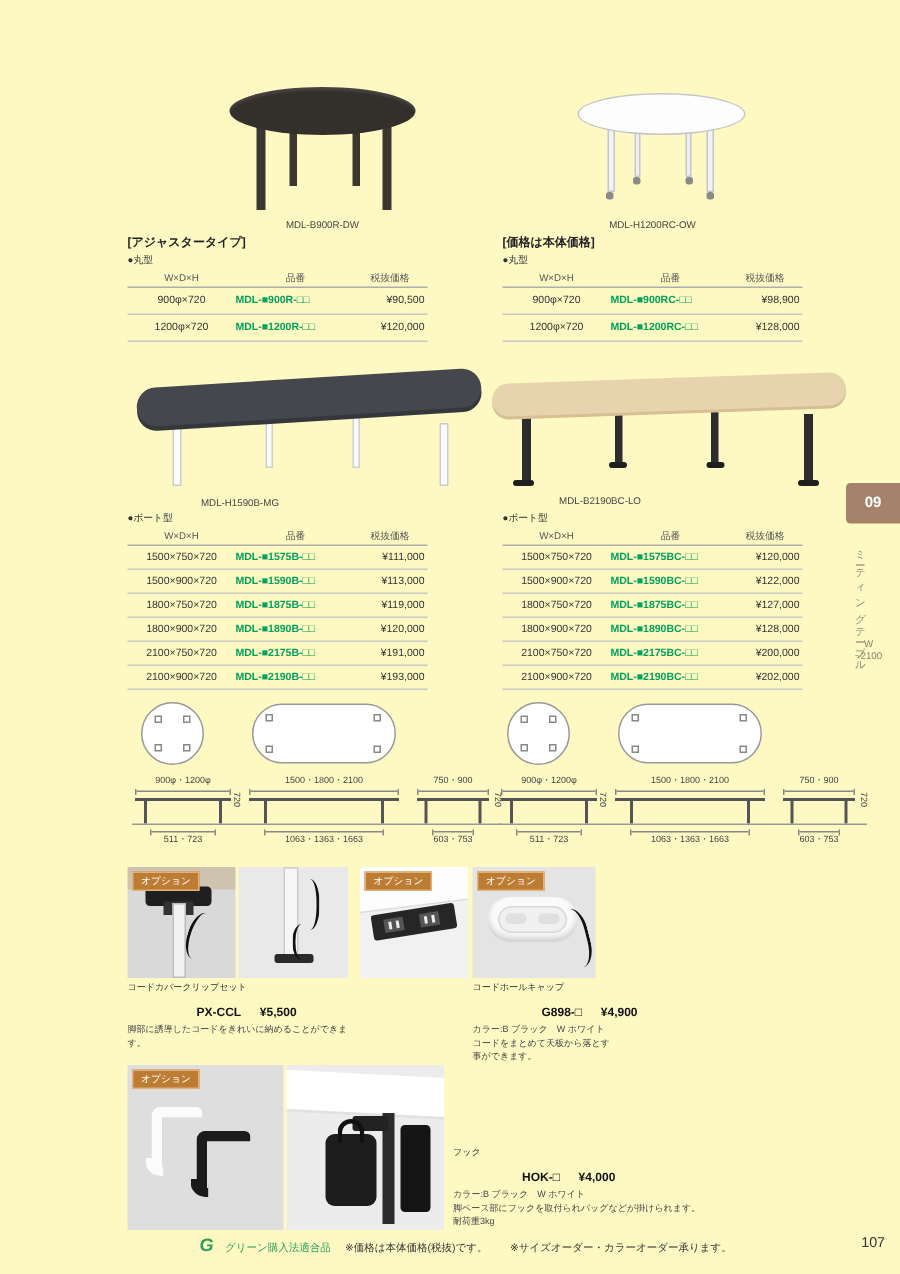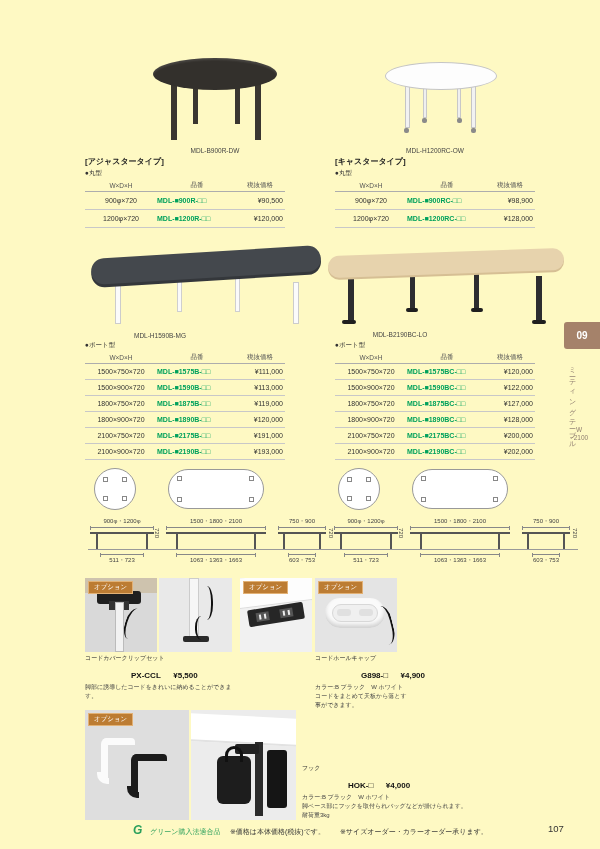--- a/index.html
+++ b/index.html
@@ -69,21 +69,21 @@
 
   
   .sc { position: absolute; }
 
   
   .f-logo { position: absolute; left: 133px; top: 824px; color: #2BA05C; font-weight: bold;
             font-style: italic; font-size: 12px; line-height: 12px; }
   .f-green { position: absolute; left: 150px; top: 827px; font-size: 7px; color: #2BA05C; white-space: nowrap; }
   .f-note1 { position: absolute; left: 230px; top: 827px; font-size: 7px; color: #333; white-space: nowrap; }
   .f-note2 { position: absolute; left: 340px; top: 827px; font-size: 7px; color: #333; white-space: nowrap; }
-  .f-page { position: absolute; left: 548px; top: 823px; width: 42px; text-align: left;
+  .f-page { position: absolute; left: 548px; top: 823px; width: 42px; text-align: right;
             font-size: 9.5px; color: #333; }
 </style>
 </head>
 <body>
 
 <div class="page">
 
   <div class="photo" style="left:135px;top:52px;width:160px;height:92px">
     <div class="tleg" style="left:58px;top:26px;width:5px;height:46px;background:#3a3630"></div>
     <div class="tleg" style="left:100px;top:26px;width:5px;height:46px;background:#3a3630"></div>
@@ -123,21 +123,21 @@
     <div class="tleg" style="left:40px;top:26px;width:5px;height:44px;background:#f2f2f2;border:1px solid #c5c5c5"></div>
     <div class="tleg" style="left:106px;top:26px;width:5px;height:44px;background:#f2f2f2;border:1px solid #c5c5c5"></div>
     <div class="caster" style="left:39px;top:70px"></div>
     <div class="caster" style="left:106px;top:70px"></div>
     <div class="caster" style="left:57px;top:60px"></div>
     <div class="caster" style="left:92px;top:60px"></div>
     <div class="ellipse" style="left:20px;top:4px;width:112px;height:28px;background:#fdfdfd;border:1px solid #c5c5c5"></div>
   </div>
   <div class="caption abs" style="left:355px;top:147px;width:160px">MDL-H1200RC-OW</div>
 
-  <div class="type-label abs" style="left:335px;top:156px">[キャスタータイプ]</div>
+  <div class="type-label abs" style="left:335px;top:156px">[価格は本体価格]</div>
   <div class="shape-label abs" style="left:335px;top:169px">●丸型</div>
   <div class="ptable" style="left:335px;top:179px">
     <div class="trow head">
       <span class="c-size">W×D×H</span>
       <span class="c-code">品番</span>
       <span class="c-price">税抜価格</span>
     </div>
     <div>
 
         <div class="trow h18">

